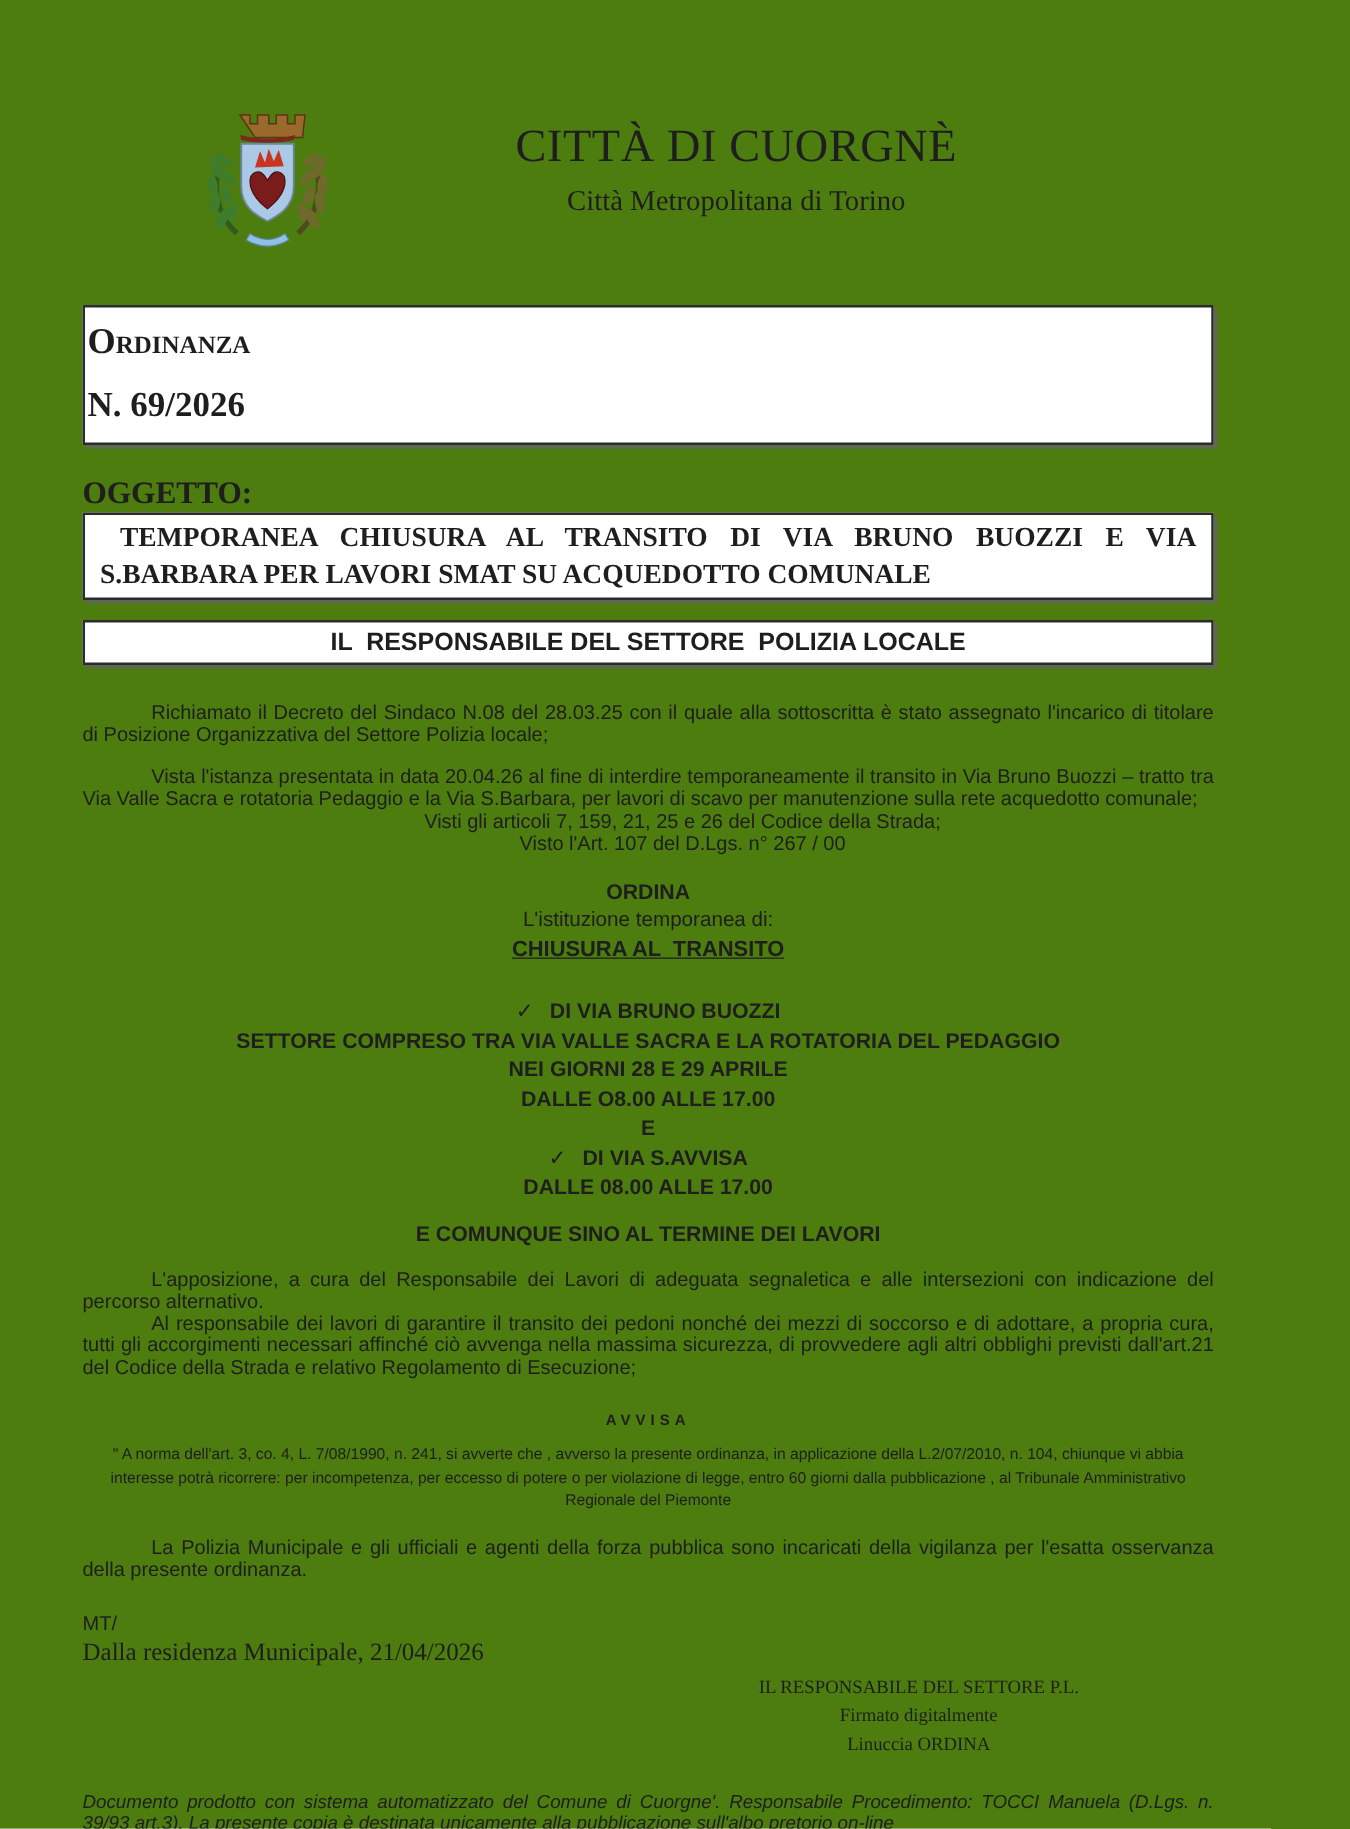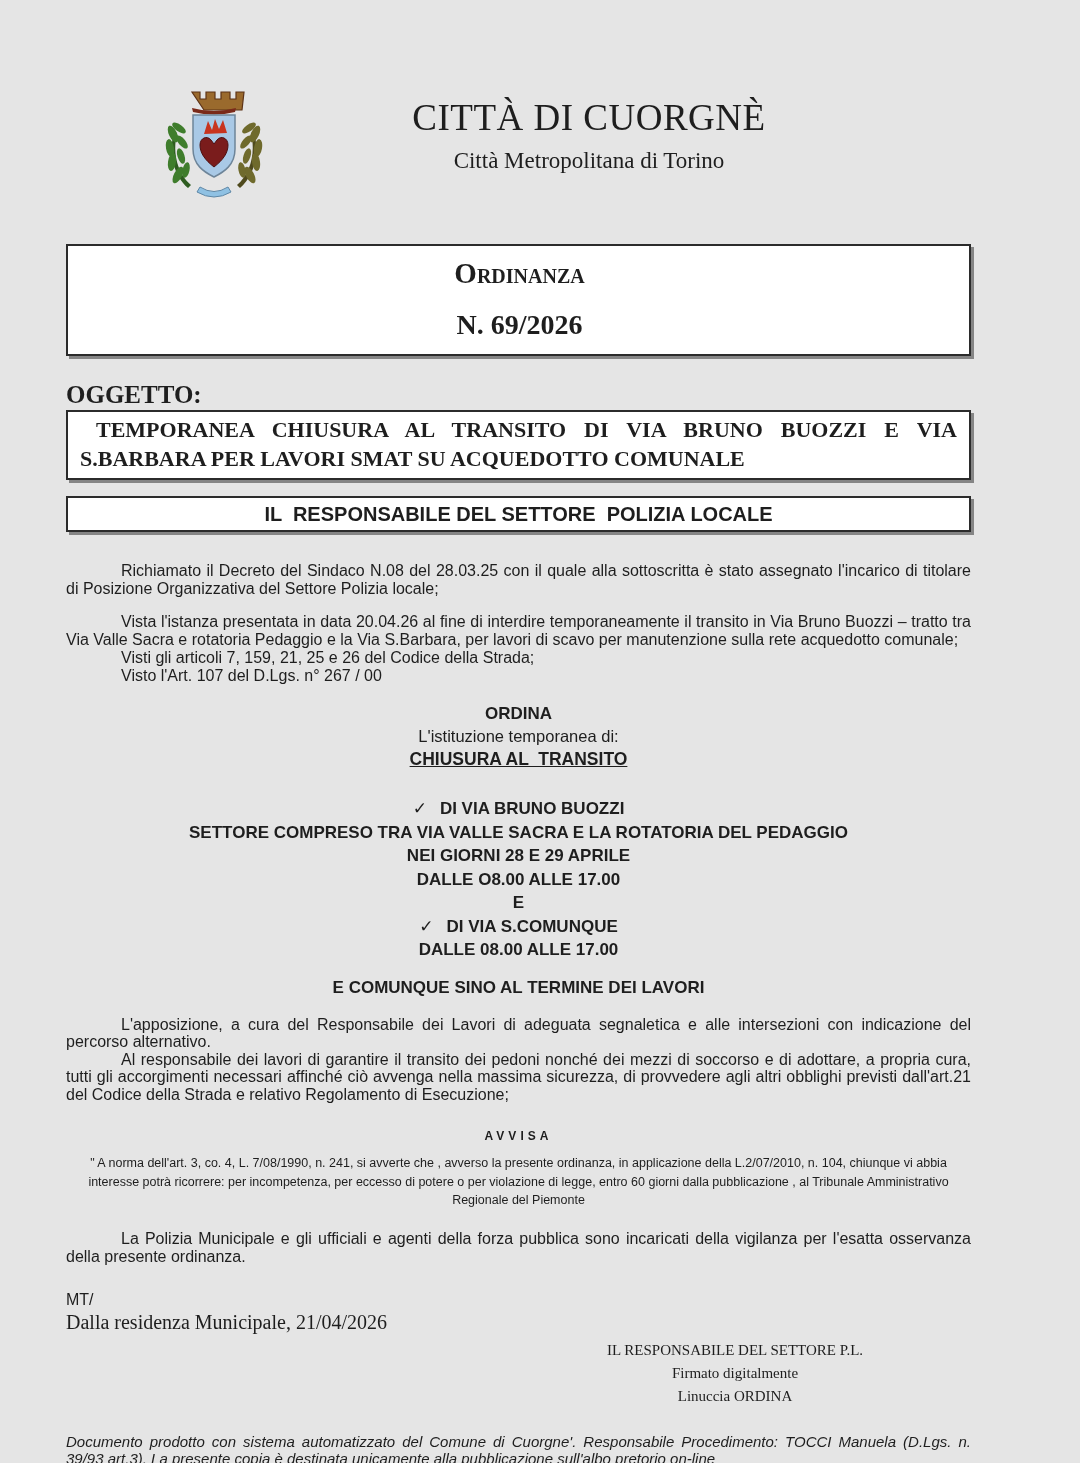--- a/index.html
+++ b/index.html
@@ -1,18 +1,18 @@
 <!DOCTYPE html>
 <html><head>
 <meta charset="utf-8">
 <style>
   html,body { margin:0; padding:0; background:#ffffff; }
   .page {
     position:relative; width:1080px; height:1463px; margin:0 auto;
-    background:#e5e5e5; color:#1e1e1e; overflow:hidden;
+    background:#4d7c0f; color:#1e1e1e; overflow:hidden;
     font-family:"Liberation Sans", sans-serif;
   }
   .content { margin-left:66px; width:905px; }
 
   
   .header { position:relative; height:218px; }
   .logo { position:absolute; left:148px; top:84px; width:132px; height:118px; }
   .muni-title {
     position:absolute; left:0; right:0; top:96px; padding-left:98px;
     text-align:center; font-family:"Liberation Serif", serif;
@@ -21,21 +21,21 @@
   .muni-sub {
     position:absolute; left:0; right:0; top:148px; padding-left:98px;
     text-align:center; font-family:"Liberation Serif", serif; font-size:23px;
   }
 
   
   .frame {
     border:2px solid #2b2b2b; box-shadow:3px 3px 0 rgba(100,100,100,0.75);
     background:#ffffff;
   }
-  .box-ordinanza { margin-top:26px; text-align:center; padding:10px 0 12px 2px; }
+  .box-ordinanza { margin-top:26px; text-align:left; padding:10px 0 12px 2px; }
   .ordinanza-label {
     font-family:"Liberation Serif", serif; font-variant:small-caps;
     font-weight:bold; font-size:29px; line-height:34px;
   }
   .ordinanza-number {
     font-family:"Liberation Serif", serif; font-weight:bold; font-size:28px;
     line-height:34px; margin-top:18px;
   }
 
   .oggetto-label {
@@ -48,21 +48,21 @@
 
   .box-authority {
     margin-top:16px; text-align:center; padding:3px 0;
     font-weight:bold; font-size:20px; line-height:26px; white-space:pre-wrap;
   }
 
   
   .bodyblock { margin-top:30px; font-size:16px; line-height:18px; }
   .para { text-align:justify; text-indent:55px; }
   .para + .para-gap { height:15px; }
-  .indent-line { text-indent:55px; }
+  .indent-line { text-indent:55px;text-align:center; }
 
   .ordina-head { margin-top:18px; text-align:center; font-weight:bold; font-size:17px; line-height:22px; }
   .ordina-intro { text-align:center; font-size:16.5px; line-height:22px; }
   .chiusura { margin-top:0; text-align:center; font-weight:bold; font-size:17.5px;
     line-height:24px; text-decoration:underline; white-space:pre-wrap; }
 
   .order-lines { margin-top:26px; }
   .order-line { text-align:center; font-weight:bold; font-size:17px; line-height:23.5px; }
   .check { display:inline-block; margin-right:13px; font-weight:normal; }
   .final-line { margin-top:14px; text-align:center; font-weight:bold; font-size:17px; line-height:24px; }
@@ -160,21 +160,21 @@
 
     <div class="order-lines">
       <div class="order-line">
         <span class="check">✓</span><span>DI VIA BRUNO BUOZZI</span>
       </div>
       <div class="order-line">SETTORE COMPRESO TRA VIA VALLE SACRA E LA ROTATORIA DEL PEDAGGIO</div>
       <div class="order-line">NEI GIORNI 28 E 29 APRILE</div>
       <div class="order-line">DALLE O8.00 ALLE 17.00</div>
       <div class="order-line">E</div>
       <div class="order-line">
-        <span class="check">✓</span><span>DI VIA S.COMUNQUE</span>
+        <span class="check">✓</span><span>DI VIA S.AVVISA</span>
       </div>
       <div class="order-line">DALLE 08.00 ALLE 17.00</div>
     </div>
 
     <div class="final-line">E COMUNQUE SINO AL TERMINE DEI LAVORI</div>
 
     <div class="oblig">
       <div class="para">L'apposizione, a cura del Responsabile dei Lavori di adeguata segnaletica  e alle intersezioni con indicazione del percorso alternativo.</div>
       <div class="para">Al responsabile dei lavori di garantire il transito dei pedoni nonché dei mezzi di soccorso e di adottare, a propria cura, tutti gli accorgimenti necessari affinché ciò avvenga nella massima sicurezza,  di provvedere agli altri obblighi previsti dall'art.21 del Codice della Strada e relativo Regolamento di Esecuzione;</div>
     </div>

